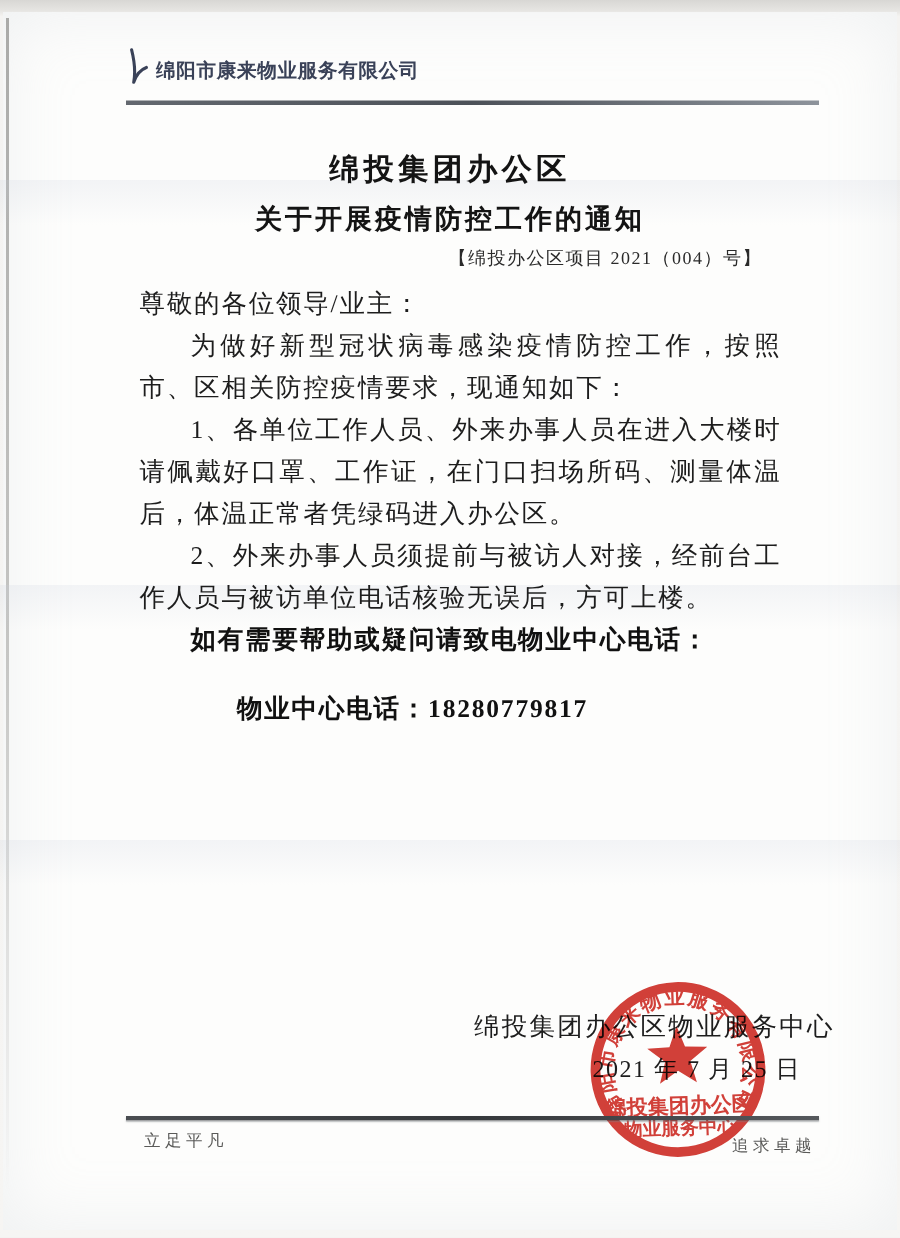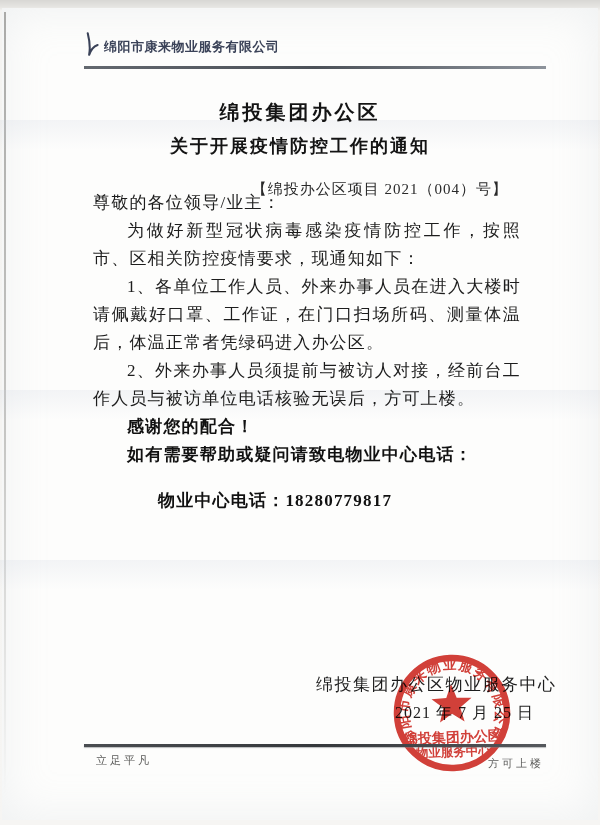--- a/index.html
+++ b/index.html
@@ -34,22 +34,22 @@
   }
   .lh-rule {
     margin-top:5px; height:2.5px;
     background:linear-gradient(90deg,#63686f,#4c5158 50%,#8d939b);
   }
   
   .title-block { position:absolute; left:86px; top:99px; width:428px; text-align:center; color:#141414; }
   .title-1 { font-size:20px; font-weight:bold; letter-spacing:3px; }
   .title-2 { font-size:18px; font-weight:bold; letter-spacing:2px; margin-top:8px; }
   .doc-number {
-    position:absolute; right:92px; top:180px;
-    font-size:15px; color:#2a2a2a; letter-spacing:1px;
+    position:absolute; right:92px; top:164px;
+    font-size:12px; color:#2a2a2a; letter-spacing:1px;
   }
   
   .body-text {
     position:absolute; left:93px; top:189px; width:428px;
     font-size:17px; line-height:28px; color:#1d1d1d;
     letter-spacing:1.2px; text-align:justify;
   }
   .body-text p { margin:0; }
   .ind { text-indent:2em; }
   .b { font-weight:bold; color:#111; }
@@ -105,21 +105,20 @@
     <div class="title-1">绵投集团办公区</div>
     <div class="title-2">关于开展疫情防控工作的通知</div>
   </div>
   <div class="doc-number">【绵投办公区项目 2021（004）号】</div>
 
   <div class="body-text">
     <p>尊敬的各位领导/业主：</p>
     <p class="ind">为做好新型冠状病毒感染疫情防控工作，按照市、区相关防控疫情要求，现通知如下：</p>
     <p class="ind">1、各单位工作人员、外来办事人员在进入大楼时请佩戴好口罩、工作证，在门口扫场所码、测量体温后，体温正常者凭绿码进入办公区。</p>
     <p class="ind">2、外来办事人员须提前与被访人对接，经前台工作人员与被访单位电话核验无误后，方可上楼。</p>
-    <p class="ind b">感谢您的配合！</p>
     <p class="ind b">如有需要帮助或疑问请致电物业中心电话：</p>
     <div class="contacts">
       <p class="b">物业中心电话：18280779817</p>
     </div>
   </div>
 
   <div class="signature">
     <div class="sig-org">绵投集团办公区物业服务中心</div>
     <div class="sig-date">2021 年 7 月 25 日</div>
   </div>
@@ -132,14 +131,14 @@
         <textPath href="#seal-arc" startOffset="50%" text-anchor="middle">绵阳市康来物业服务有限公司</textPath>
       </text>
       <polygon fill="#cf2f28" points="62,33 67.2,46.9 82,47.5 70.4,56.7 74.3,71 62,62.8 49.7,71 53.6,56.7 42,47.5 56.8,46.9"></polygon>
       <text x="62" y="91" text-anchor="middle" font-size="14" font-weight="bold" fill="#cf2f28" font-family="Liberation Sans, DejaVu Sans, sans-serif">绵投集团办公区</text>
       <text x="62" y="105" text-anchor="middle" font-size="12.5" font-weight="bold" fill="#cf2f28" font-family="Liberation Sans, DejaVu Sans, sans-serif">物业服务中心</text>
     </svg>
   </div>
 
   <div class="footer-rule"></div>
   <div class="footer-left">立足平凡</div>
-  <div class="footer-right">方可上楼</div>
+  <div class="footer-right">追求卓越</div>
 </div>
 
 </body></html>

